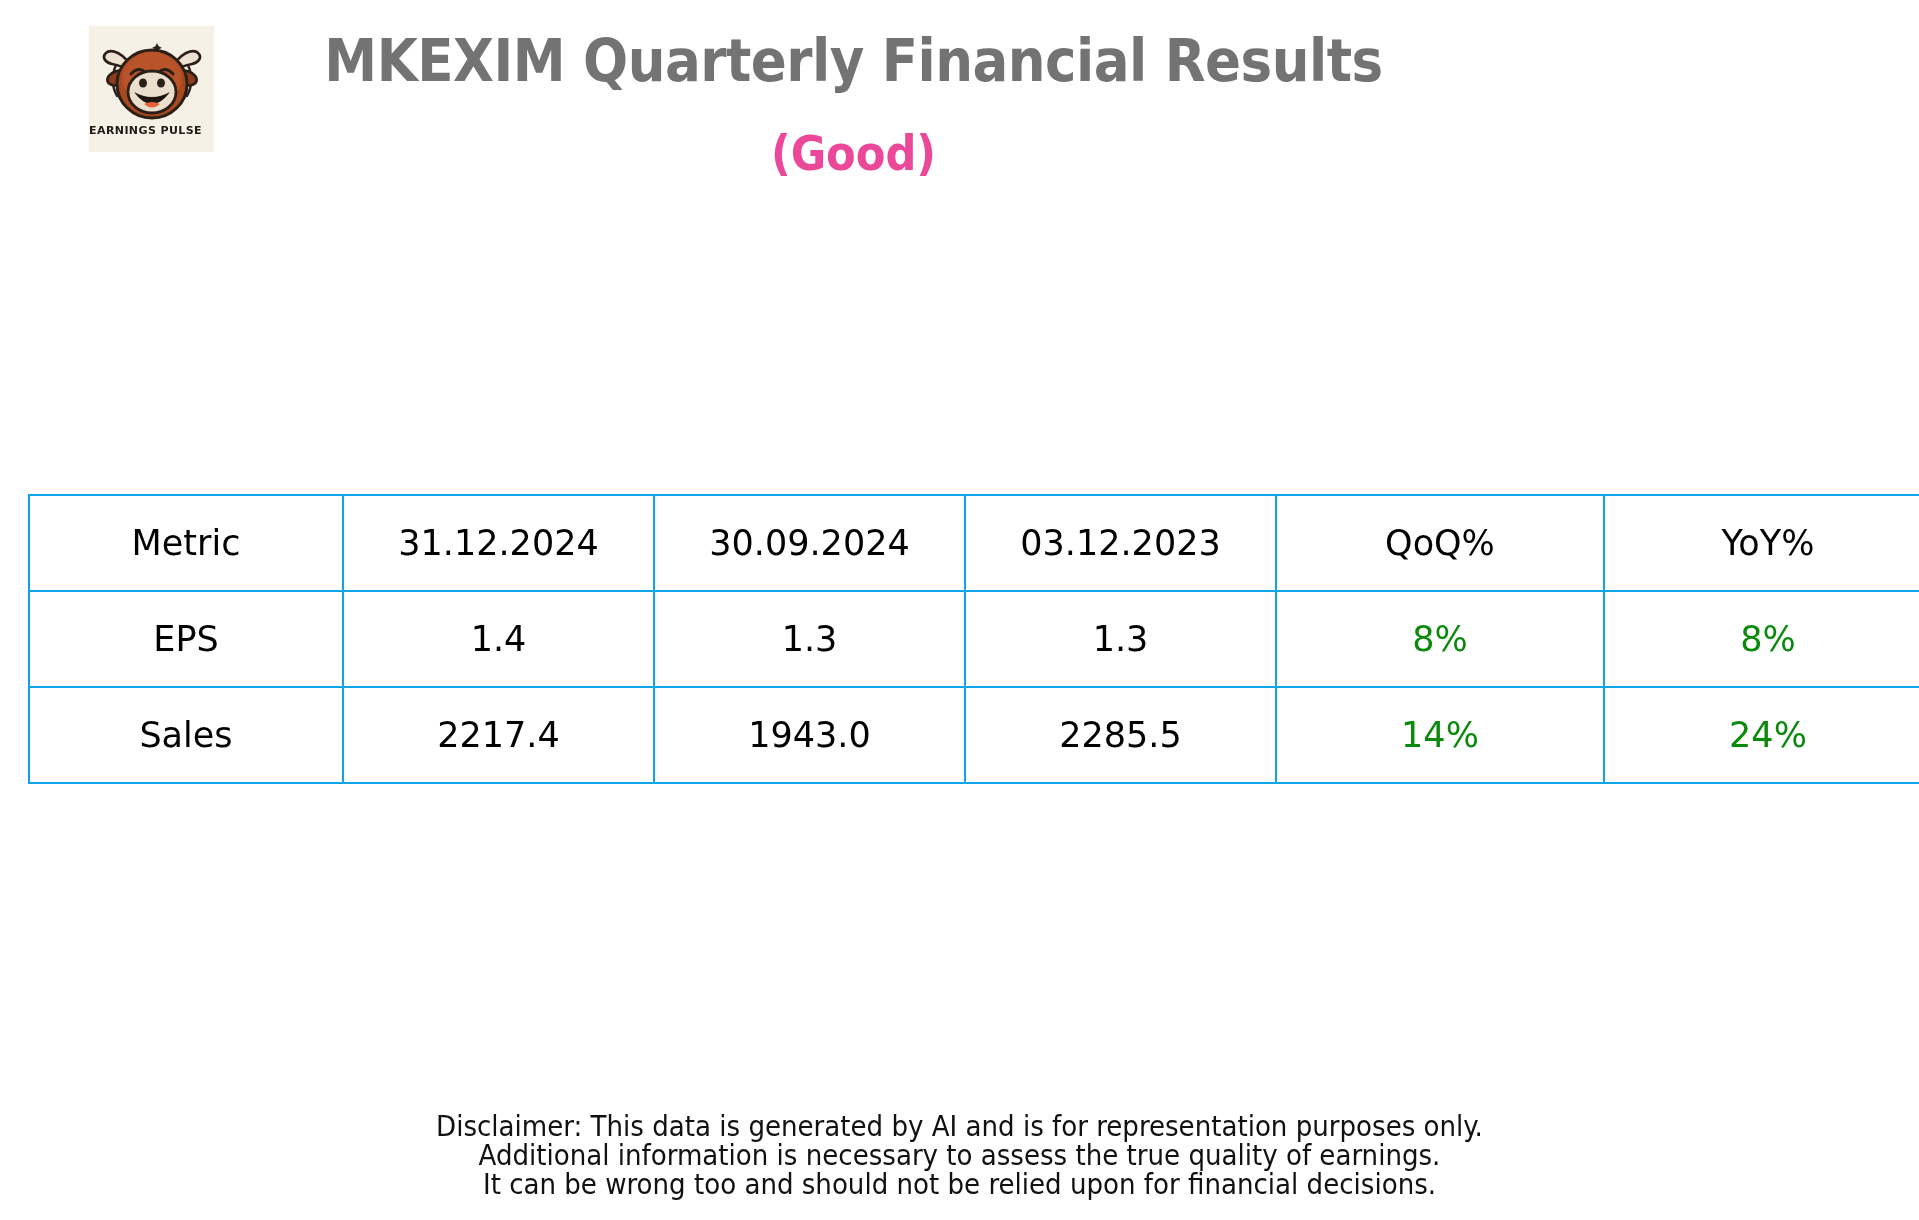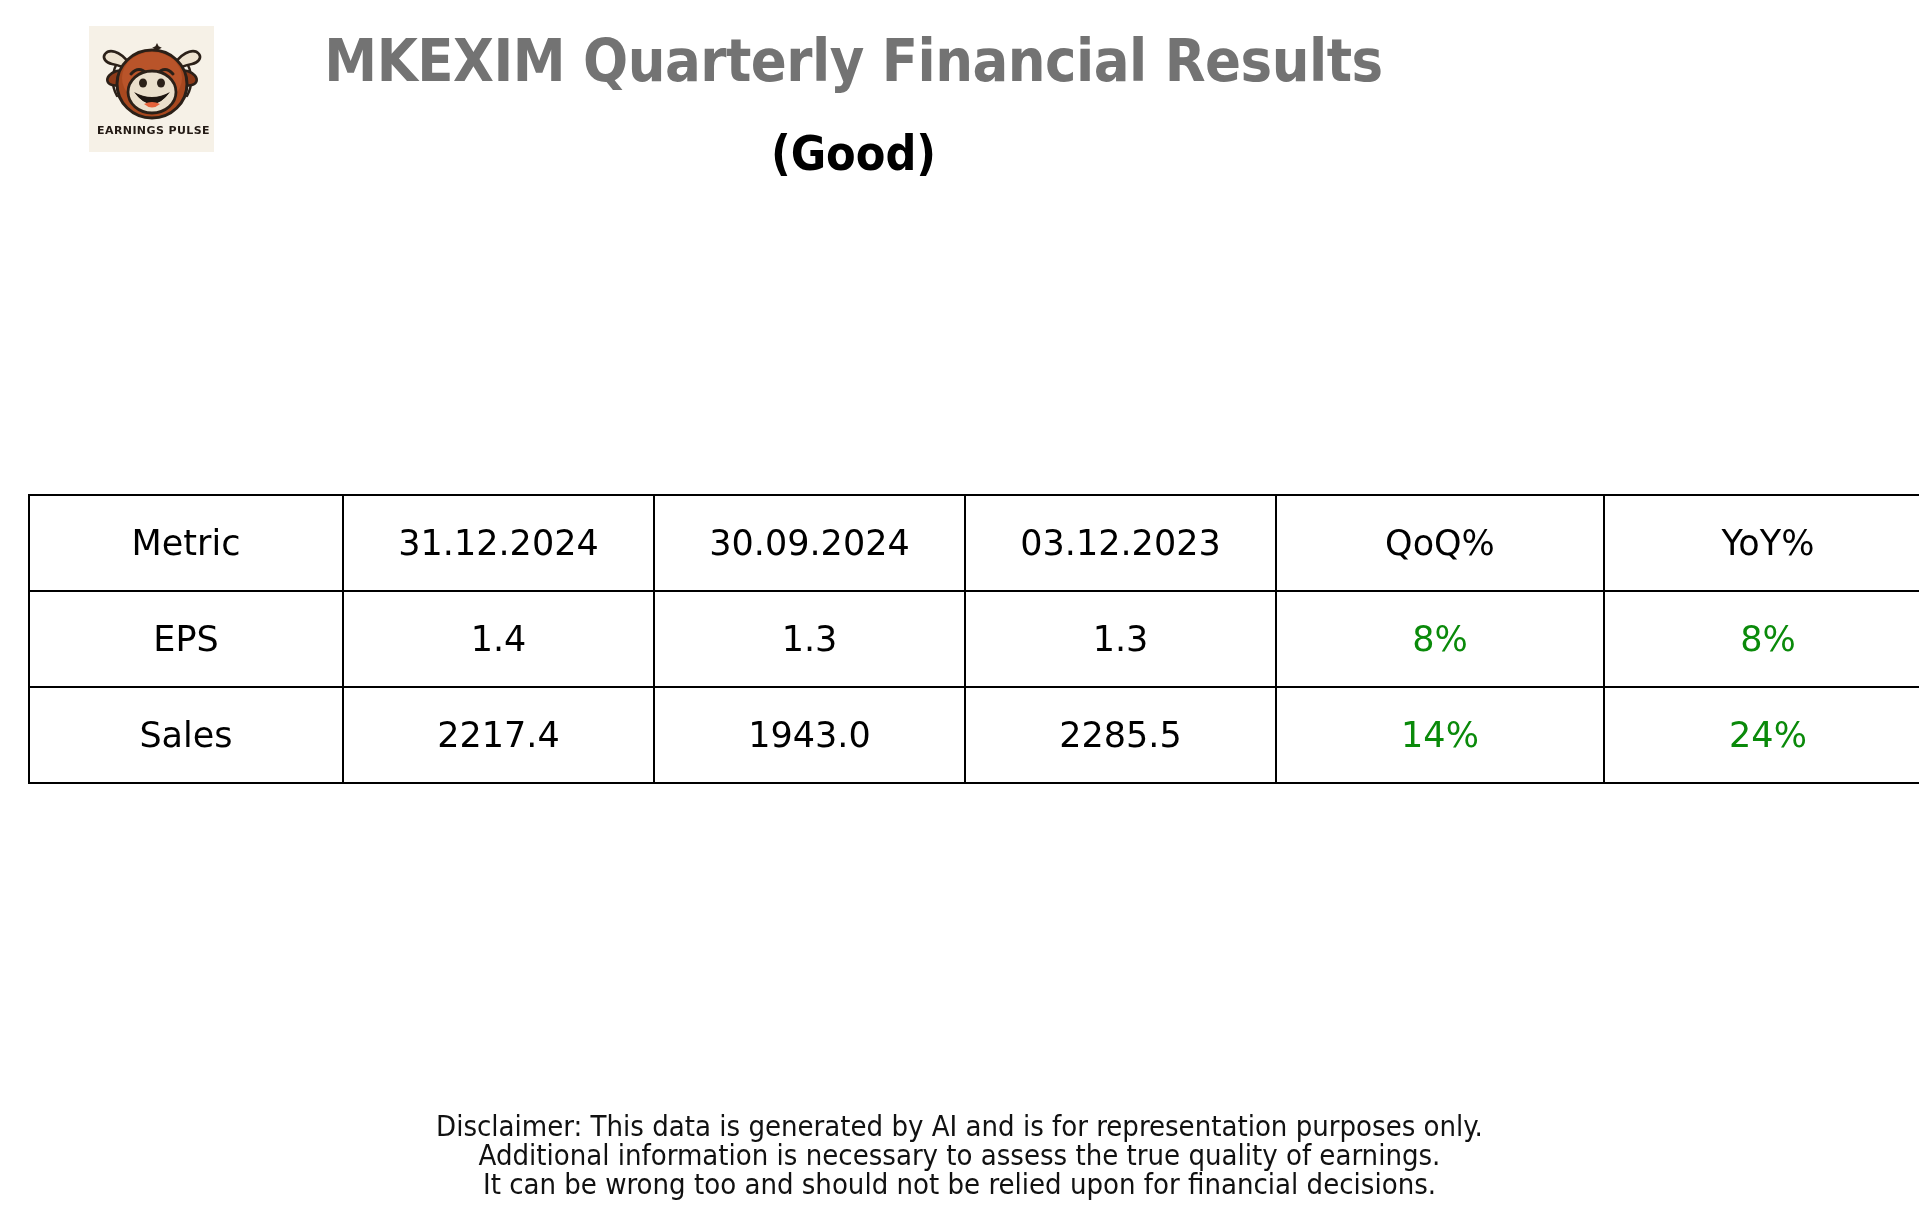--- a/index.html
+++ b/index.html
@@ -27,21 +27,21 @@
   }
   #logo-mark {
     position: absolute;
     left: 0;
     top: 4px;
     width: 125px;
     height: 95px;
   }
   #logo-wordmark {
     position: absolute;
-    left: 8px;
+    left: 0;
     top: 98px;
     width: 113px;
     text-align: center;
     font-family: "DejaVu Sans", sans-serif;
     font-weight: bold;
     font-size: 11px;
     letter-spacing: 0.4px;
     color: #231a14;
     white-space: nowrap;
   }
@@ -62,35 +62,35 @@
   }
   #verdict-subtitle {
     position: absolute;
     left: 0;
     top: 125px;
     width: 1707px;
     text-align: center;
     font-family: "Liberation Sans Narrow", "DejaVu Sans Condensed", "Liberation Sans", sans-serif;
     font-weight: bold;
     font-size: 48px;
-    color: #000000;
+    color: #ec4899;
     white-space: nowrap;
   }
 
   
   #results-table {
     position: absolute;
     left: 28px;
     top: 494px;
     width: 1867px;
     border-collapse: collapse;
     table-layout: fixed;
   }
   #results-table td {
-    border: 2px solid #000000;
+    border: 2px solid #0ea5e9;
     height: 94px;
     text-align: center;
     vertical-align: middle;
     font-family: "DejaVu Sans", sans-serif;
     font-size: 35px;
     font-weight: normal;
     color: #000000;
     padding: 0;
   }
   #results-table tr.data-row td.pct {

